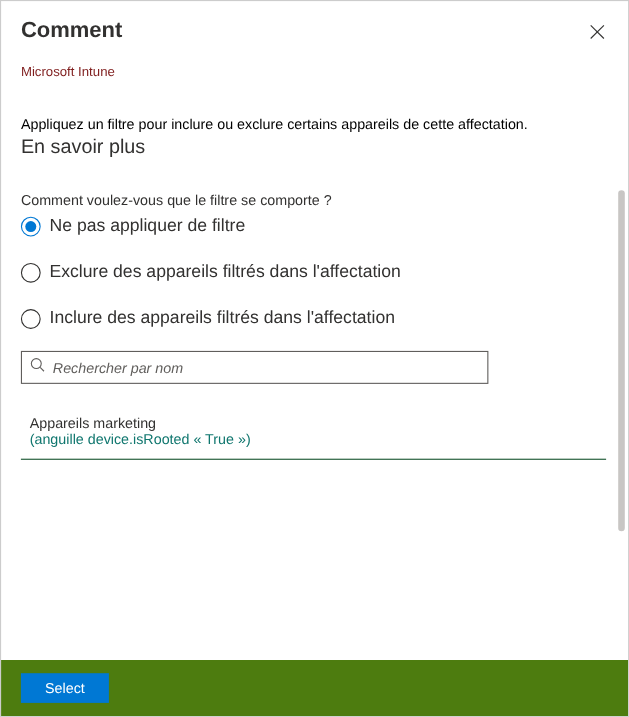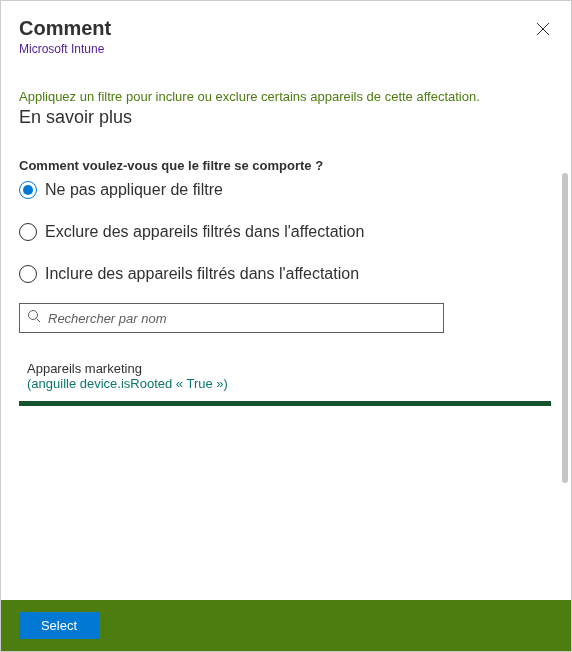--- a/index.html
+++ b/index.html
@@ -17,54 +17,53 @@
       padding: 16px 18px 8px 18px;
       position: relative;
     }
     .title {
       font-size: 20px;
       font-weight: 600;
       color: #323130;
     }
     .subtitle {
       font-size: 12px;
-      color: #4c1d95;
-      margin-top: 2px;
+      color: #7f1d1d;
+      margin-top: 18px;
     }
     .close-btn {
       position: absolute;
       top: 18px;
       right: 18px;
       width: 20px;
       height: 20px;
       cursor: pointer;
       display: flex;
       align-items: center;
       justify-content: center;
     }
     .content {
       padding: 24px 18px 0 18px;
     }
     .description {
       font-size: 13px;
-      color: #4d7c0f;
+      color: #000000;
       line-height: 1.4;
     }
     .learn-more {
       font-size: 18px;
       color: #323130;
       display: inline-block;
       margin-top: 1px;
     }
     .question {
       font-size: 13px;
       color: #323130;
       margin-top: 30px;
       margin-bottom: 6px;
-      font-weight: bold;
     }
     .radio-group {
       display: flex;
       flex-direction: column;
       gap: 20px;
     }
     .radio-row {
       display: flex;
       align-items: center;
       gap: 8px;
@@ -116,21 +115,21 @@
       outline: none;
       color: #323130;
     }
     .search-input::placeholder {
       color: #605e5c;
       font-style: italic;
     }
     .filter-item {
       margin-top: 28px;
       padding: 0 8px 10px 8px;
-      border-bottom: 5px solid #14532d;
+      border-bottom: 1px solid #14532d;
       width: 532px;
     }
     .filter-name {
       font-size: 13px;
       color: #323130;
     }
     .filter-rule {
       font-size: 13px;
       color: #0f766e;
     }

